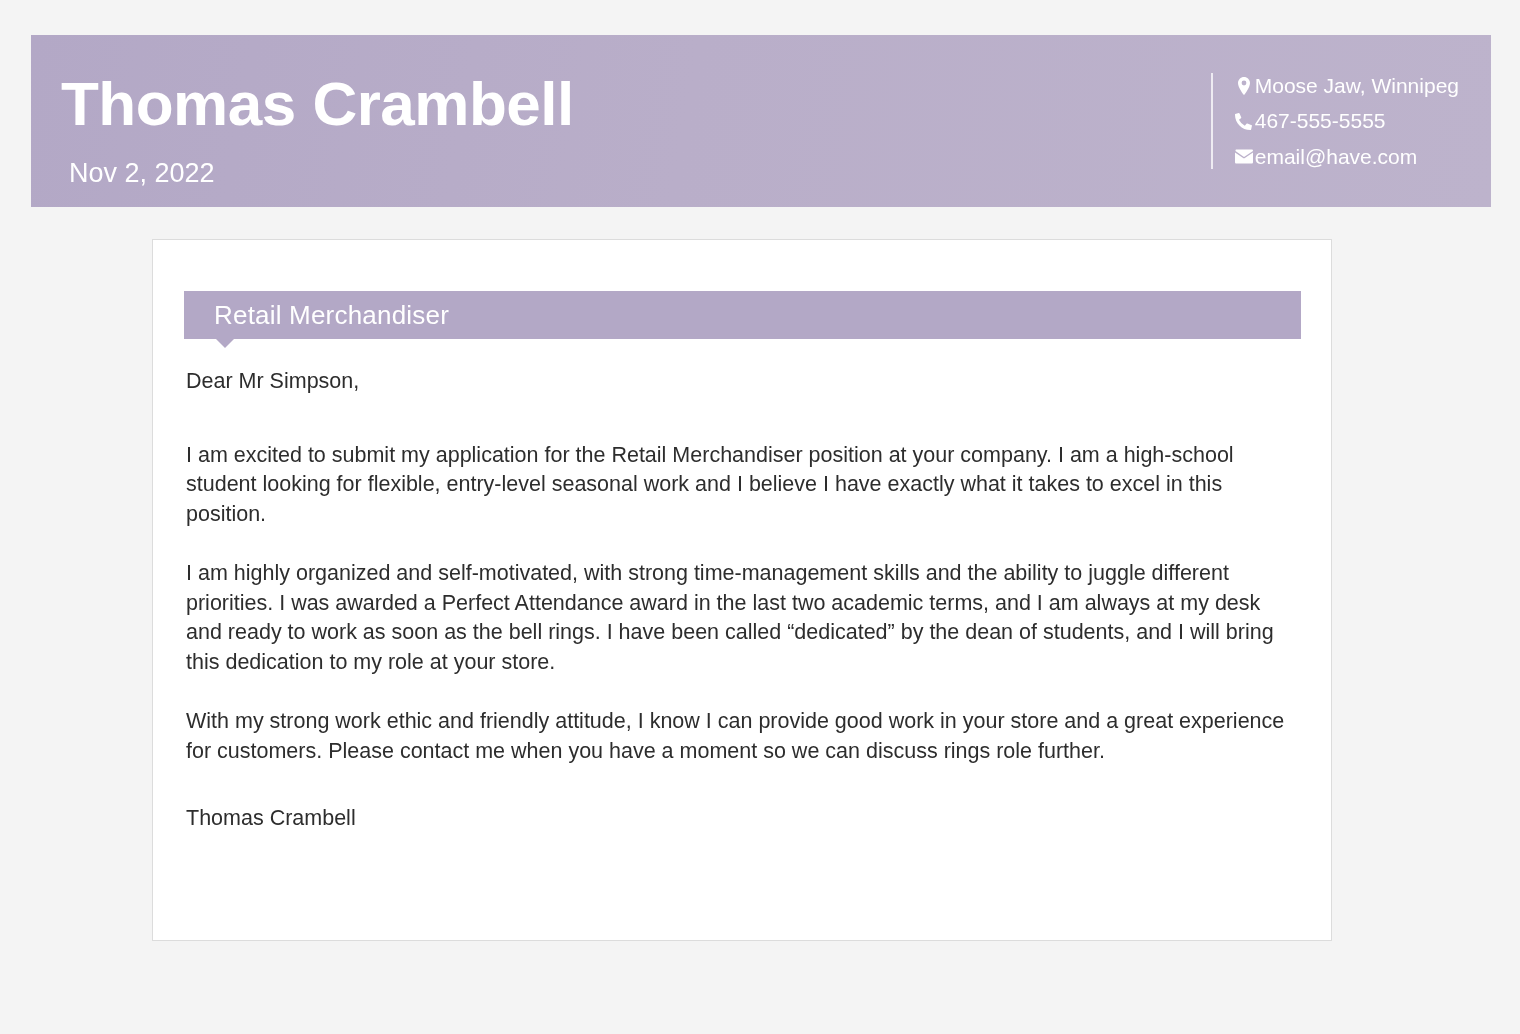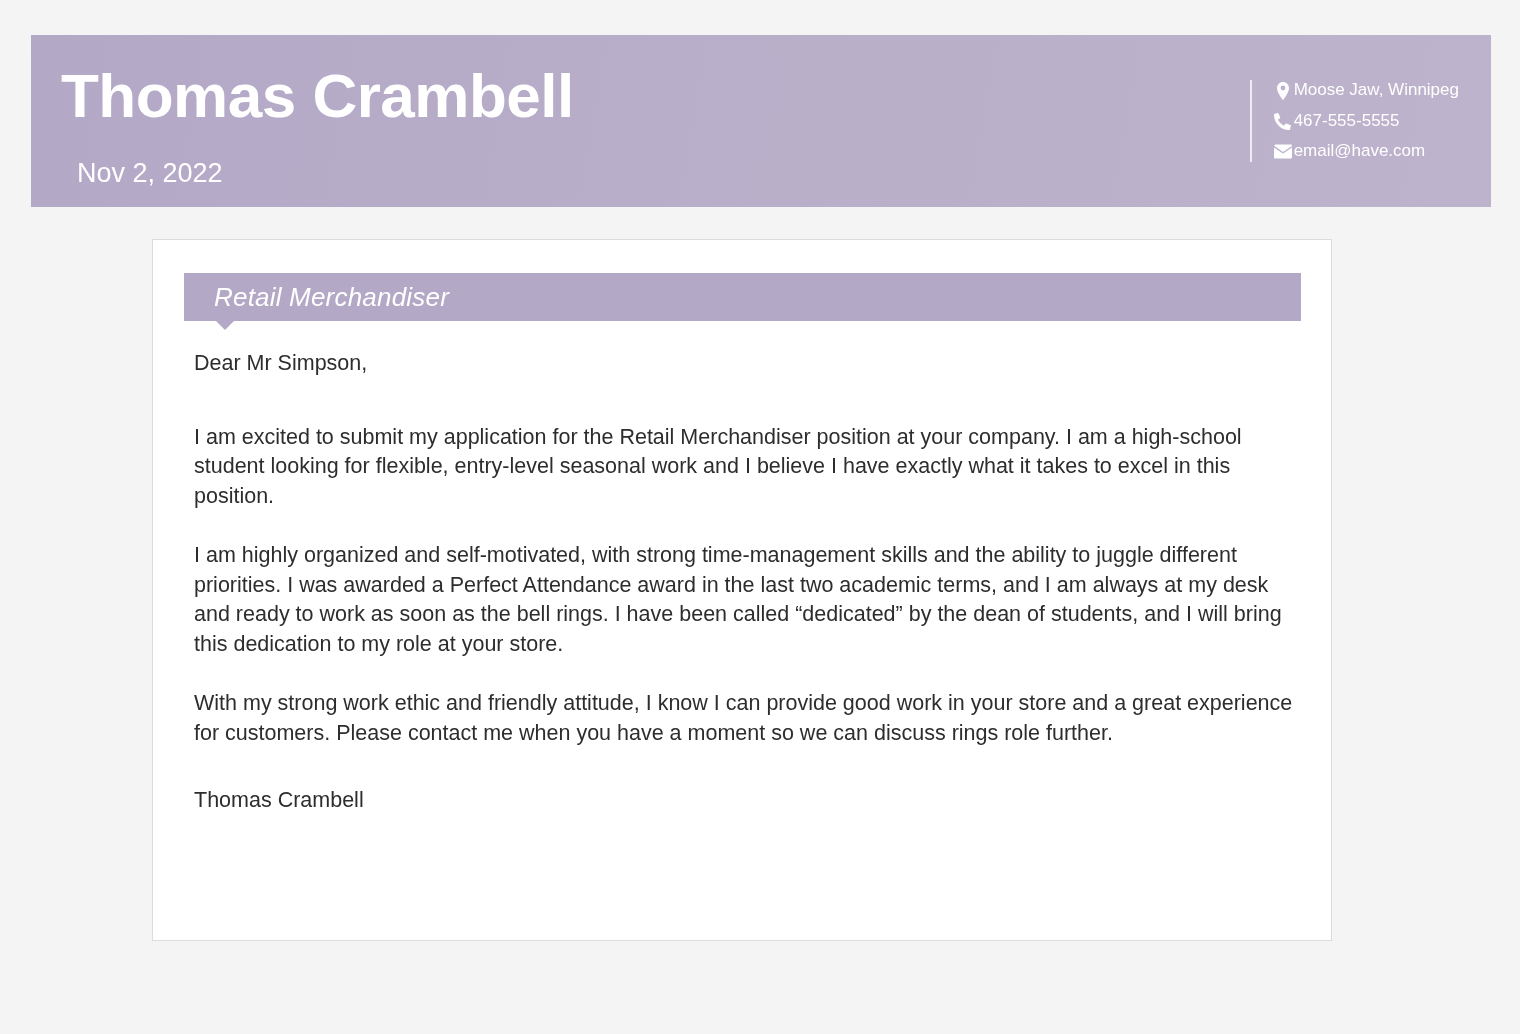--- a/index.html
+++ b/index.html
@@ -45,40 +45,40 @@
     line-height: 1.05;
     font-weight: bold;
     color: #ffffff;
     letter-spacing: -0.5px;
     margin: 0 0 14px 0;
     white-space: nowrap;
   }
   .date {
     font-size: 27px;
     color: #ffffff;
-    margin: 16px;
+    margin: 8px;
     font-weight: normal;
   }
 
   .header-right {
     flex: 0 0 auto;
     align-self: center;
     padding-left: 22px;
     border-left: 2px solid rgba(255,255,255,0.75);
     margin-right: 32px;
     display: flex;
     flex-direction: column;
     gap: 10px;
   }
   .contact-row {
     display: flex;
-    align-items: flex-end;
+    align-items: center;
     gap: 2px;
     color: #ffffff;
-    font-size: 17px;
+    font-size: 21px;
     line-height: 1.2;
     white-space: nowrap;
   }
   .contact-icon {
     width: 18px;
     height: 20px;
     display: inline-flex;
     align-items: center;
     justify-content: center;
     flex: 0 0 18px;
@@ -92,22 +92,21 @@
     top: 239px;
     width: 1180px;
     height: 702px;
     background: #ffffff;
     border: 1px solid #dcdcdc;
     box-sizing: border-box;
   }
 
   .job-title-wrap {
     position: relative;
-    margin: 33px 30px 0 31px;
-    font-style: italic;
+    margin: 51px 30px 0 31px;
   }
   .job-title {
     background: #b3a8c6;
     color: #ffffff;
     font-size: 26px;
     line-height: 48px;
     height: 48px;
     padding-left: 30px;
     box-sizing: border-box;
     font-weight: normal;
@@ -124,21 +123,21 @@
     border-top: 10px solid #b3a8c6;
   }
 
   .letter-body {
     padding: 28px 33px 0 33px;
     font-size: 21.5px;
     line-height: 29.5px;
     color: #2d2d2d;
   }
   .letter-body p {
-    margin: 0 0 30px 8px;
+    margin: 0 0 30px 0;
   }
   .letter-body p.salutation {
     margin-bottom: 44px;
   }
   .signoff-line {
     margin: 0;
   }
   .signoff-block {
     margin-top: 38px;
   }

